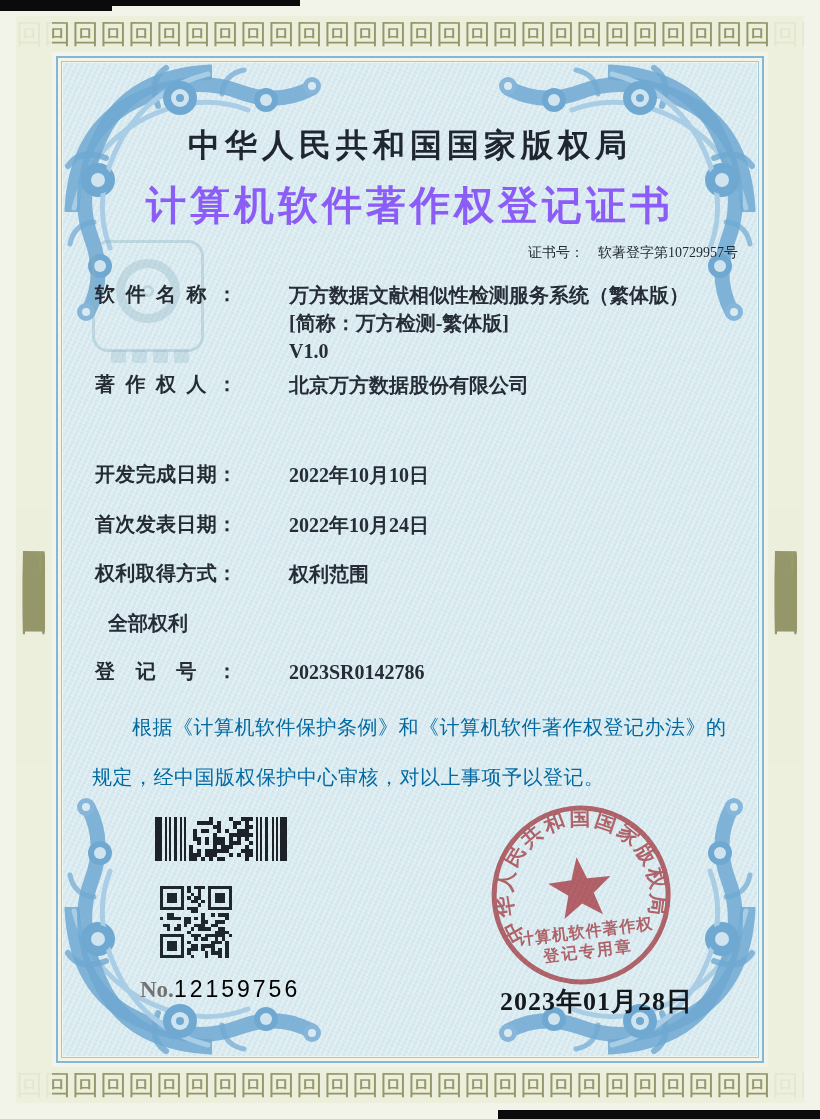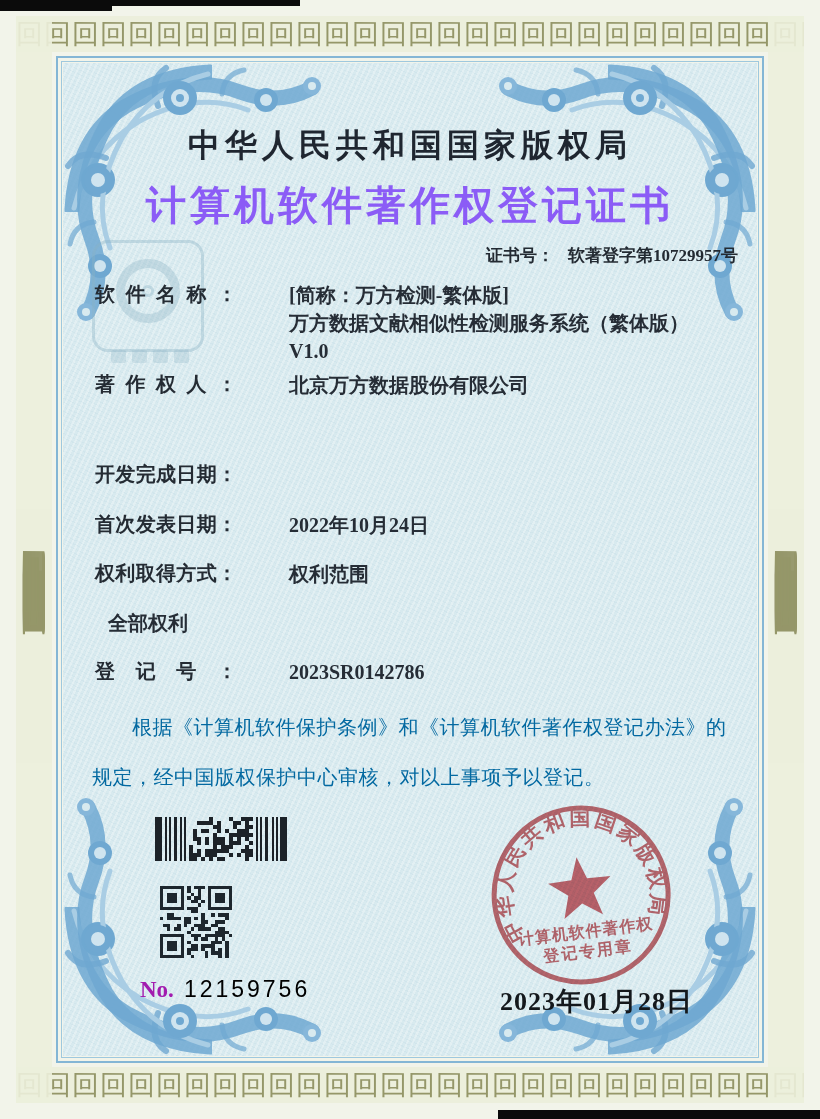--- a/index.html
+++ b/index.html
@@ -42,39 +42,39 @@
     border:9px solid rgba(140,180,196,.34); border-radius:50%; }
   .watermark .dot { position:absolute; left:47px; top:42px; width:12px; height:12px;
     border:3px solid rgba(140,180,196,.38); border-radius:50%; }
   .watermark .blocks { position:absolute; left:16px; bottom:-14px; display:flex; gap:6px; }
   .watermark .blocks i { width:15px; height:13px; background:rgba(140,180,196,.28); border-radius:2px; }
   
   .authority { position:absolute; left:0; right:0; top:124px; text-align:center; z-index:2;
     font-size:32px; font-weight:bold; letter-spacing:5px; color:#1f2630; }
   .cert-title { position:absolute; left:0; right:0; top:178px; text-align:center; z-index:2;
     font-size:40px; font-weight:bold; letter-spacing:4px; color:#8b5cf6; }
-  .certno { position:absolute; right:82px; top:244px; z-index:2; font-size:17px; font-weight:bold; }
+  .certno { position:absolute; right:82px; top:244px; z-index:2; font-size:14px; font-weight:normal; }
   .certno .lbl { margin-right:14px; }
   
   .field { position:absolute; left:95px; z-index:2; display:flex; align-items:flex-start;gap:39px; }
   .field .lbl { width:142px; flex:0 0 142px; font-size:20px; font-weight:bold;
     text-align:justify; text-align-last:justify; color:#242b33; }
   .field .val { margin-left:13px; font-size:20px; font-weight:bold; color:#262d36; line-height:28px; }
   .field .val .sub { display:block; }
   
   .statement { position:absolute; left:92px; width:652px; top:702px; z-index:2;
     font-size:20px; font-weight:normal; line-height:50px; text-indent:2em;
     letter-spacing:.5px; color:#0369a1; }
   
   .barcode { position:absolute; left:155px; top:817px; width:132px; height:44px; z-index:2; }
   .qrcode  { position:absolute; left:160px; top:886px; width:72px;  height:72px; z-index:2; }
   .qrcode svg, .barcode svg { width:100%; height:100%; shape-rendering:crispEdges; }
   
   .serial { position:absolute; left:140px; top:976px; z-index:2; font-size:23px; }
-  .serial .no { color:#a21caf; font-weight:bold; margin-right:10px; }
+  .serial .no { color:#737373; font-weight:bold; }
   .serial .num { color:#000000; letter-spacing:3px; font-family:"Liberation Sans","DejaVu Sans",sans-serif; }
   .issue-date { position:absolute; left:500px; top:984px; z-index:4; font-size:26px;
     font-weight:bold; letter-spacing:1px; color:#14181c; }
   
   .seal { position:absolute; left:486px; top:798px; width:190px; height:192px; z-index:3;
     transform:rotate(-7deg); opacity:.88; mix-blend-mode:multiply; }
   
   .art { position:absolute; background:#0b0b0b; z-index:9; }
   .art.a1 { left:0; top:0; width:300px; height:6px; }
   .art.a2 { left:0; top:0; width:112px; height:11px; }
@@ -160,31 +160,32 @@
 
 <div class="authority">中华人民共和国国家版权局</div>
 <div class="cert-title">计算机软件著作权登记证书</div>
 <div class="certno">
   <span class="lbl">证书号：</span><span>软著登字第10729957号</span>
 </div>
 
 <div class="field" style="top:281px">
   <span class="lbl">软件名称：</span>
   <span class="val">
+    <span class="sub">万方数据文献相似性检测服务系统（繁体版）</span>
     <span class="sub">[简称：万方检测-繁体版]</span>
-    <span class="sub">万方数据文献相似性检测服务系统（繁体版）</span>
     <span class="sub">V1.0</span>
   </span>
 </div>
 <div class="field" style="top:371px">
   <span class="lbl">著作权人：</span>
   <span class="val">北京万方数据股份有限公司</span>
 </div>
 <div class="field" style="top:461px">
   <span class="lbl">开发完成日期：</span>
+  <span class="val">2022年10月10日</span>
 </div>
 <div class="field" style="top:511px">
   <span class="lbl">首次发表日期：</span>
   <span class="val">2022年10月24日</span>
 </div>
 <div class="field" style="top:560px">
   <span class="lbl">权利取得方式：</span>
   <span class="val">权利范围</span>
 </div>
 <div class="field" style="top:609px">

